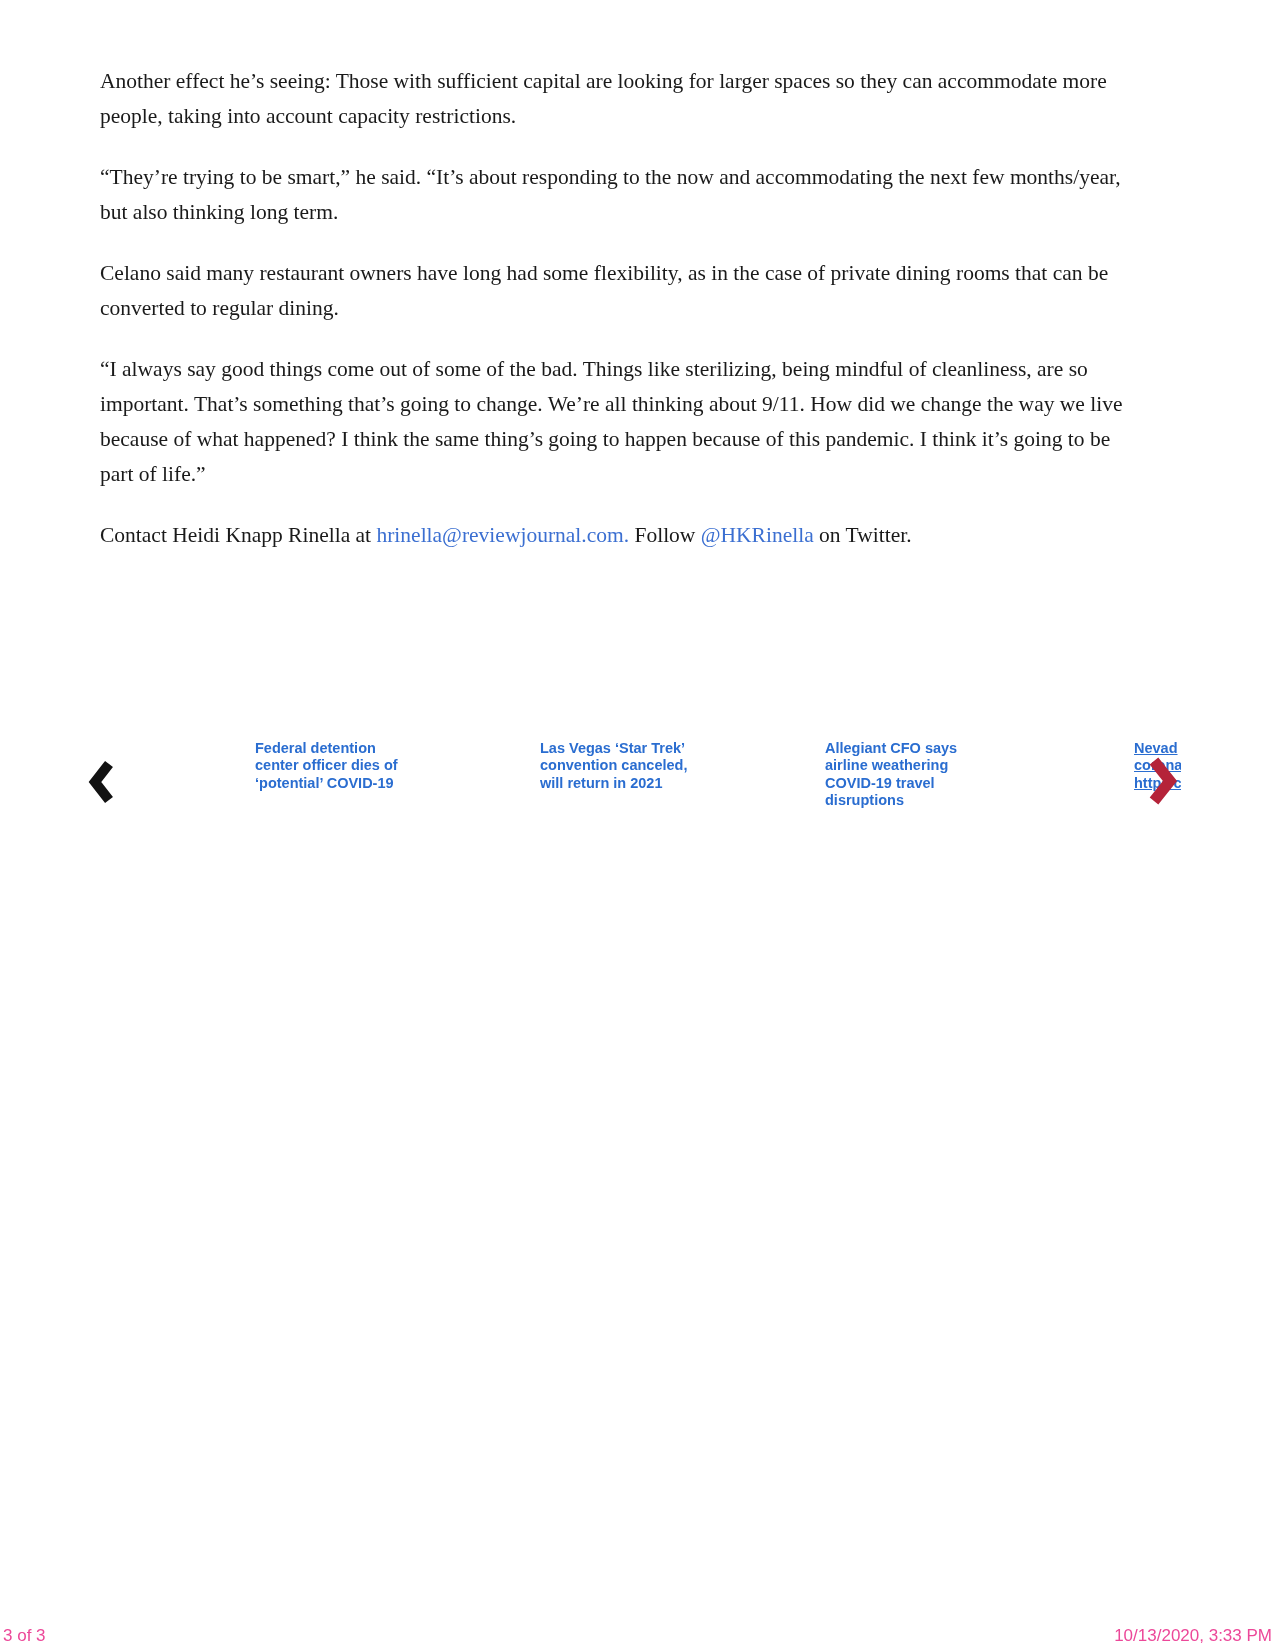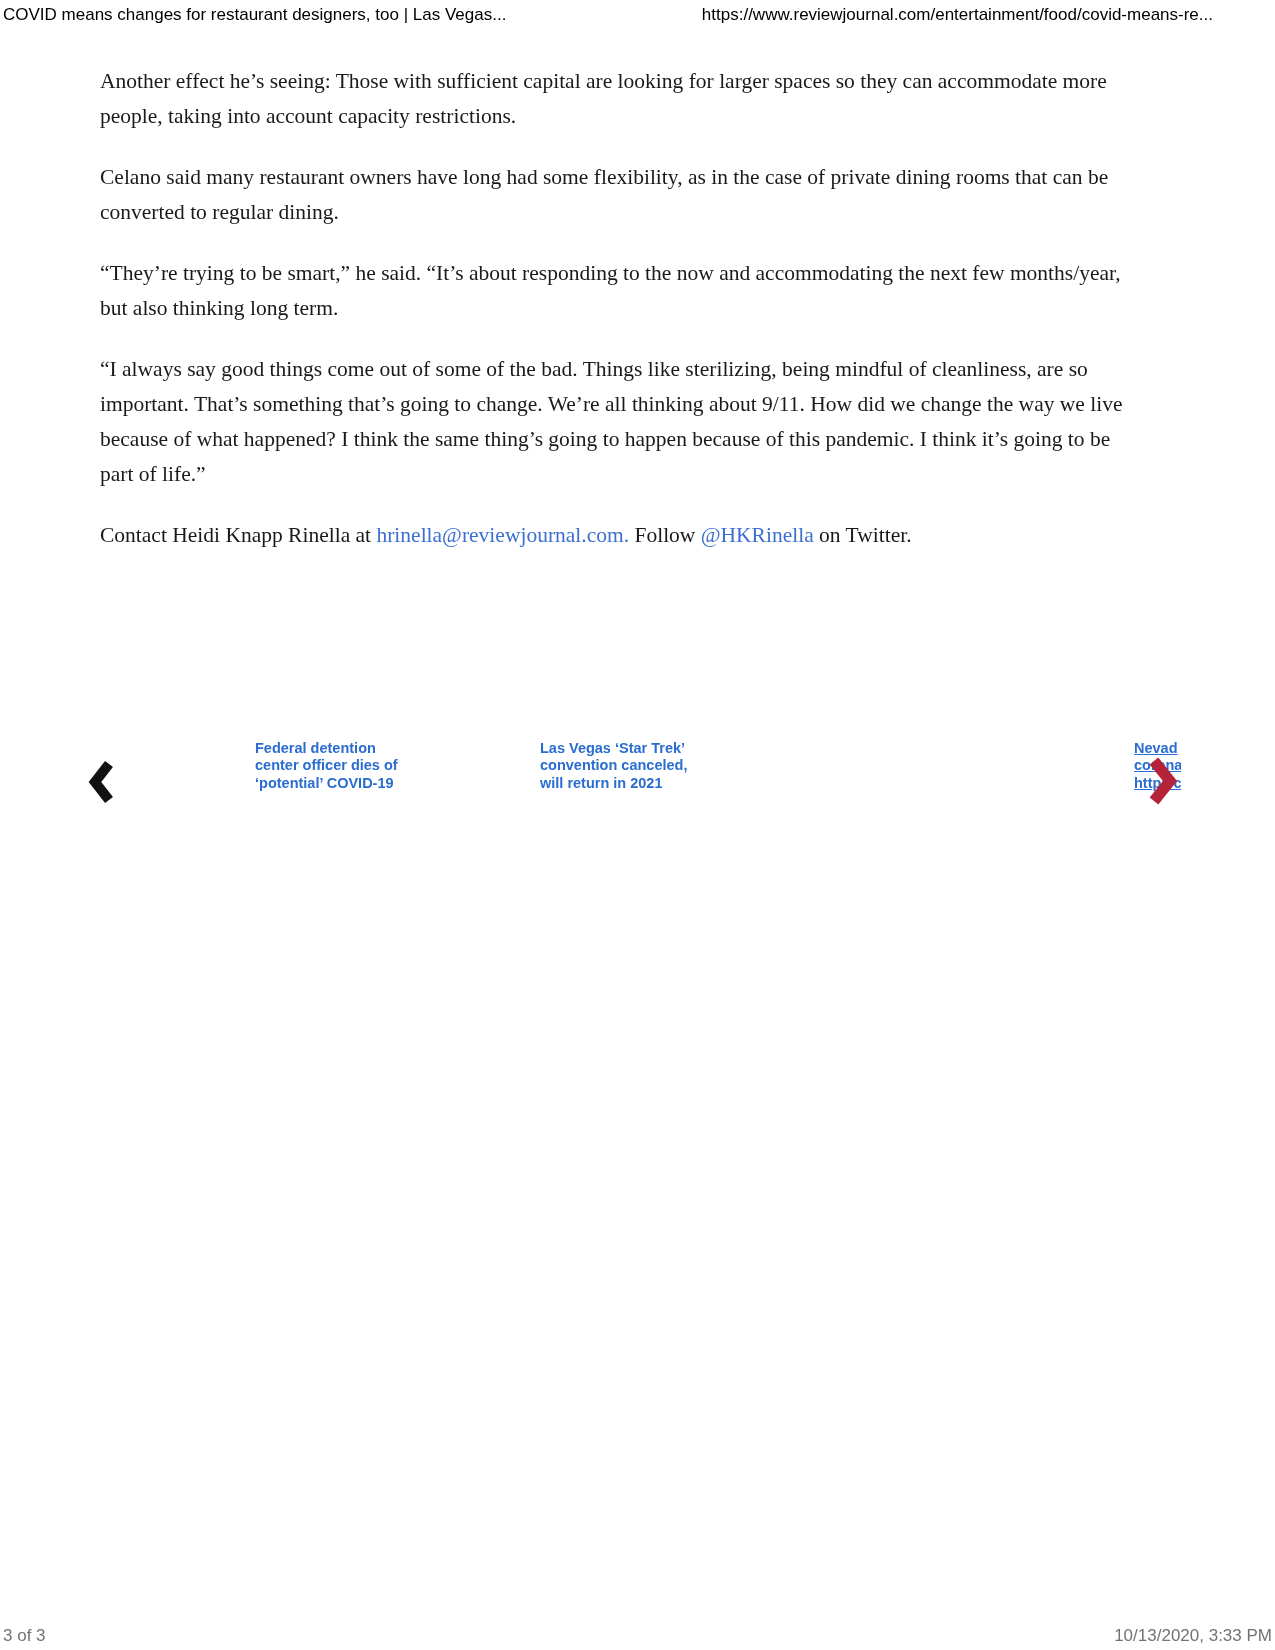--- a/index.html
+++ b/index.html
@@ -15,21 +15,21 @@
   
   .print-header {
     position: absolute; top: 5px; left: 3px; right: 62px;
     display: flex; justify-content: space-between;
     font-size: 17px; color: #000;
     font-family: "Liberation Sans", sans-serif;
   }
   .print-footer {
     position: absolute; bottom: 4px; left: 3px; right: 3px;
     display: flex; justify-content: space-between;
-    font-size: 17px; color: #737373;
+    font-size: 17px; color: #ec4899;
     font-family: "Liberation Sans", sans-serif;
   }
 
   
   .article {
     position: absolute; left: 85px; top: 64px; width: 1060px;
     font-family: "Liberation Serif", serif;
     font-size: 21.5px; line-height: 35px; color: #1a1a1a;
   }
   .article p { margin: 0 0 26px 15px; }
@@ -71,29 +71,25 @@
   .carousel-item.pos-1 { left: 532px; }
   .carousel-item.pos-2 { left: 817px; }
   .carousel-item.pos-3 { left: 1126px; width: 47px; overflow: hidden; text-decoration: underline; }
   .carousel-item .line { white-space: nowrap; }
 </style>
 </head>
 <body>
 
 <div class="page">
 
-  <div class="print-header">
-    <span>COVID means changes for restaurant designers, too | Las Vegas...</span>
-    <span>https://www.reviewjournal.com/entertainment/food/covid-means-re...</span>
-  </div>
 
   <div class="article">
     <p>Another effect he’s seeing: Those with sufficient capital are looking for larger spaces so they can accommodate more people, taking into account capacity restrictions.</p>
+    <p>“They’re trying to be smart,” he said. “It’s about responding to the now and accommodating the next few months/year, but also thinking long term.</p>
     <p>Celano said many restaurant owners have long had some flexibility, as in the case of private dining rooms that can be converted to regular dining.</p>
-    <p>“They’re trying to be smart,” he said. “It’s about responding to the now and accommodating the next few months/year, but also thinking long term.</p>
     <p>“I always say good things come out of some of the bad. Things like sterilizing, being mindful of cleanliness, are so important. That’s something that’s going to change. We’re all thinking about 9/11. How did we change the way we live because of what happened? I think the same thing’s going to happen because of this pandemic. I think it’s going to be part of life.”</p>
     <p><span>Contact Heidi Knapp Rinella at </span><a href="#">hrinella@reviewjournal.com.</a><span> Follow </span><a href="#">@HKRinella</a><span> on Twitter.</span></p>
   </div>
 
   <div class="carousel">
 
     <button class="carousel-prev">
       <svg width="26" height="44" viewBox="0 0 26 44">
         <polyline points="21,4 7,22 21,40" fill="none" stroke-width="10" stroke-linecap="butt" stroke-linejoin="miter" stroke="#121212"></polyline>
       </svg>
@@ -104,20 +100,26 @@
       <div class="line">center officer dies of</div>
       <div class="line">‘potential’ COVID-19</div>
     </a>
 
     <a href="#" class="carousel-item pos-1">
       <div class="line">Las Vegas ‘Star Trek’</div>
       <div class="line">convention canceled,</div>
       <div class="line">will return in 2021</div>
     </a>
 
+    <a href="#" class="carousel-item pos-2">
+      <div class="line">Allegiant CFO says</div>
+      <div class="line">airline weathering</div>
+      <div class="line">COVID-19 travel</div>
+      <div class="line">disruptions</div>
+    </a>
 
     <a href="#" class="carousel-item pos-3">
       <div class="line">Nevad</div>
       <div class="line">corona</div>
       <div class="line">https c</div>
     </a>
 
     <button class="carousel-next">
       <svg width="30" height="50" viewBox="0 0 30 50">
         <polyline points="6,5 22,25 6,45" fill="none" stroke-width="11" stroke-linecap="butt" stroke-linejoin="miter" stroke="#b52339"></polyline>

